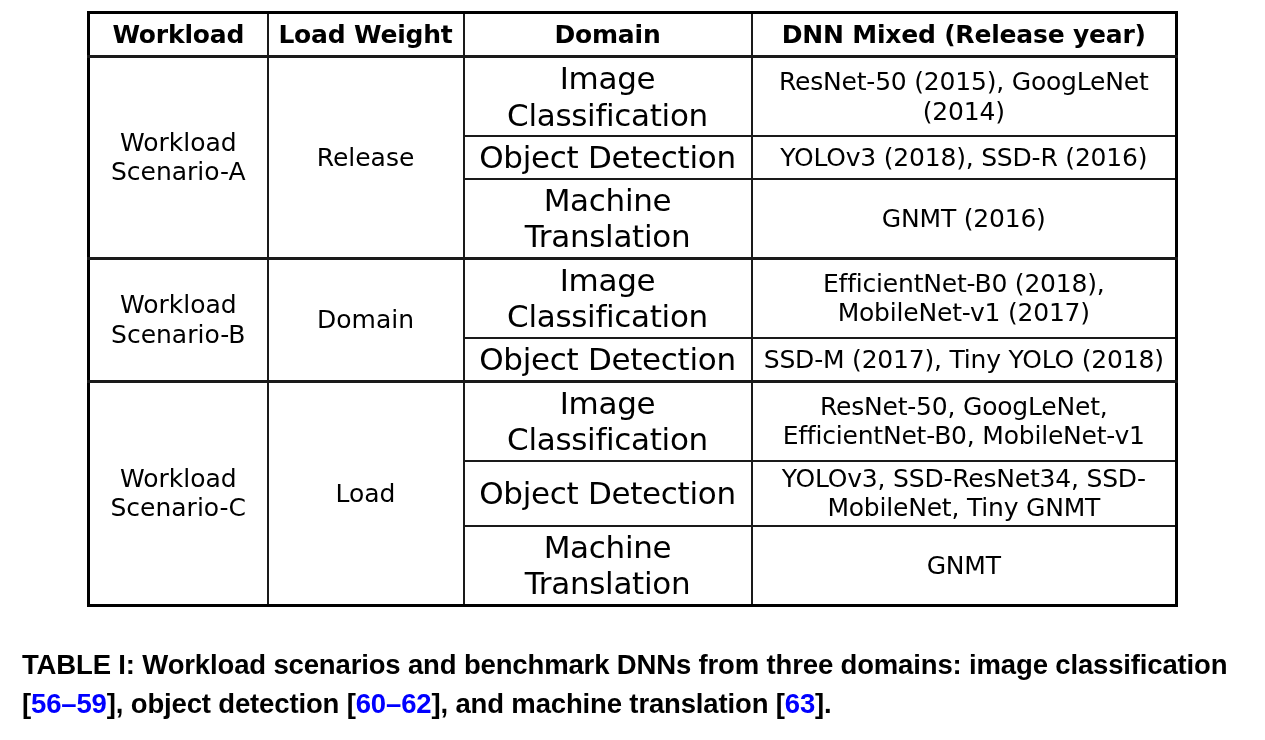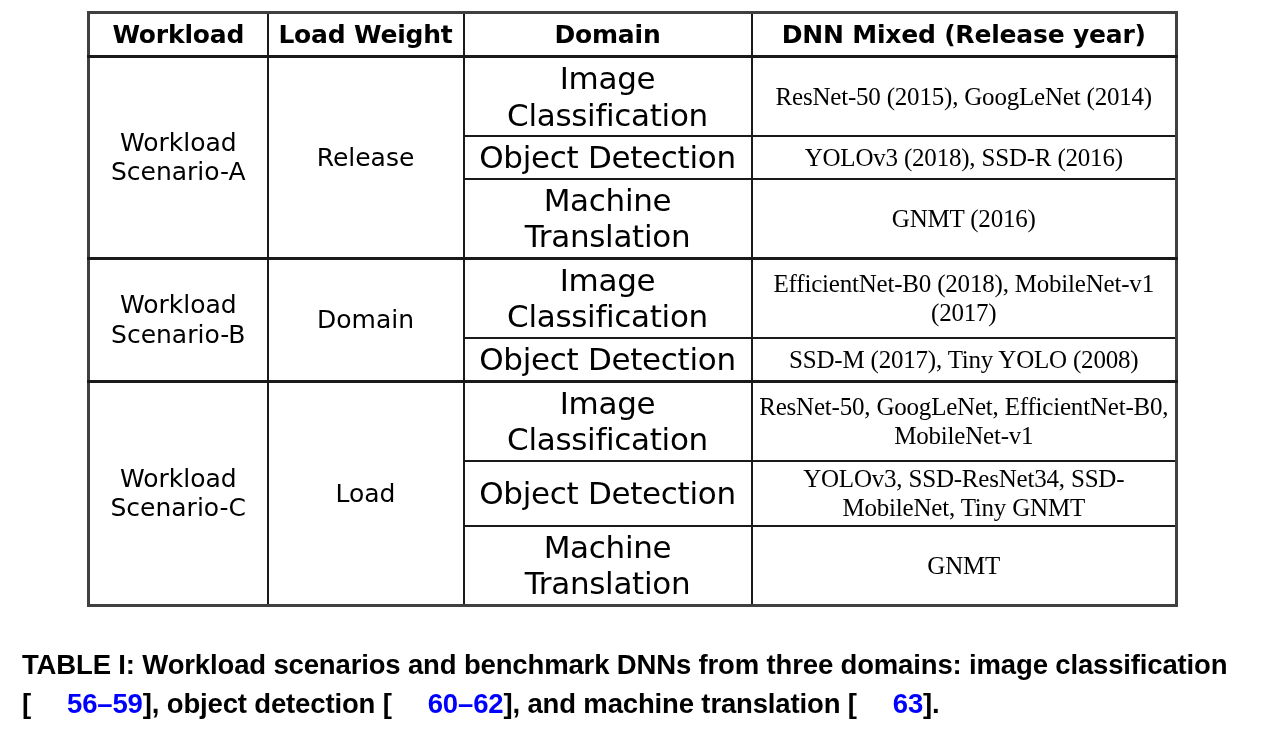--- a/index.html
+++ b/index.html
@@ -22,21 +22,21 @@
     left: 87px;
     top: 11px;
     width: 1088px;
     height: 595px;
   }
   table.bench {
     border-collapse: collapse;
     table-layout: fixed;
     width: 1088px;
     height: 595px;
-    border: 3px solid #404040;
+    border: 3px solid #000000;
   }
   table.bench td, table.bench th {
     border: 2px solid #1a1a1a;
     padding: 2px 6px;
     text-align: center;
     vertical-align: middle;
     font-weight: normal;
     line-height: 1.18;
     color: #000;
   }
@@ -64,21 +64,20 @@
     font-size: 25px;
   }
   td.domain {
     font-size: 31px;
     letter-spacing: -0.3px;
   }
   td.model {
     font-size: 25px;
     line-height: 1.3;
     letter-spacing: -0.2px;
-    font-family: Liberation Serif, serif;
   }
   
   tr.group-start > td, tr.group-start > td.scenario {
     border-top: 3px solid #1a1a1a;
   }
 
   
   .caption {
     position: absolute;
     left: 22px;
@@ -87,21 +86,20 @@
     font-family: "Liberation Sans", sans-serif;
     font-weight: bold;
     font-size: 27.5px;
     line-height: 1.42;
     color: #000000;
     text-align: left;
     letter-spacing: -0.15px;
   }
   .ref {
     color: #0000ff;
-    margin-left: 36px;
   }
 </style>
 </head>
 <body>
 
 <div class="table-wrap">
   <table class="bench">
     <colgroup>
       <col class="c-workload">
       <col class="c-weight">
@@ -134,21 +132,21 @@
       </tr>
 
       <tr class="group-start">
         <td class="scenario" rowspan="2">Workload<br>Scenario-B</td>
         <td class="weight" rowspan="2">Domain</td>
         <td class="domain">Image Classification</td>
         <td class="model">EfficientNet-B0 (2018), MobileNet-v1 (2017)</td>
       </tr>
       <tr>
         <td class="domain">Object Detection</td>
-        <td class="model">SSD-M (2017), Tiny YOLO (2008)</td>
+        <td class="model">SSD-M (2017), Tiny YOLO (2018)</td>
       </tr>
 
       <tr class="group-start">
         <td class="scenario" rowspan="3">Workload<br>Scenario-C</td>
         <td class="weight" rowspan="3">Load</td>
         <td class="domain">Image Classification</td>
         <td class="model">ResNet-50, GoogLeNet, EfficientNet-B0, MobileNet-v1</td>
       </tr>
       <tr>
         <td class="domain">Object Detection</td>

